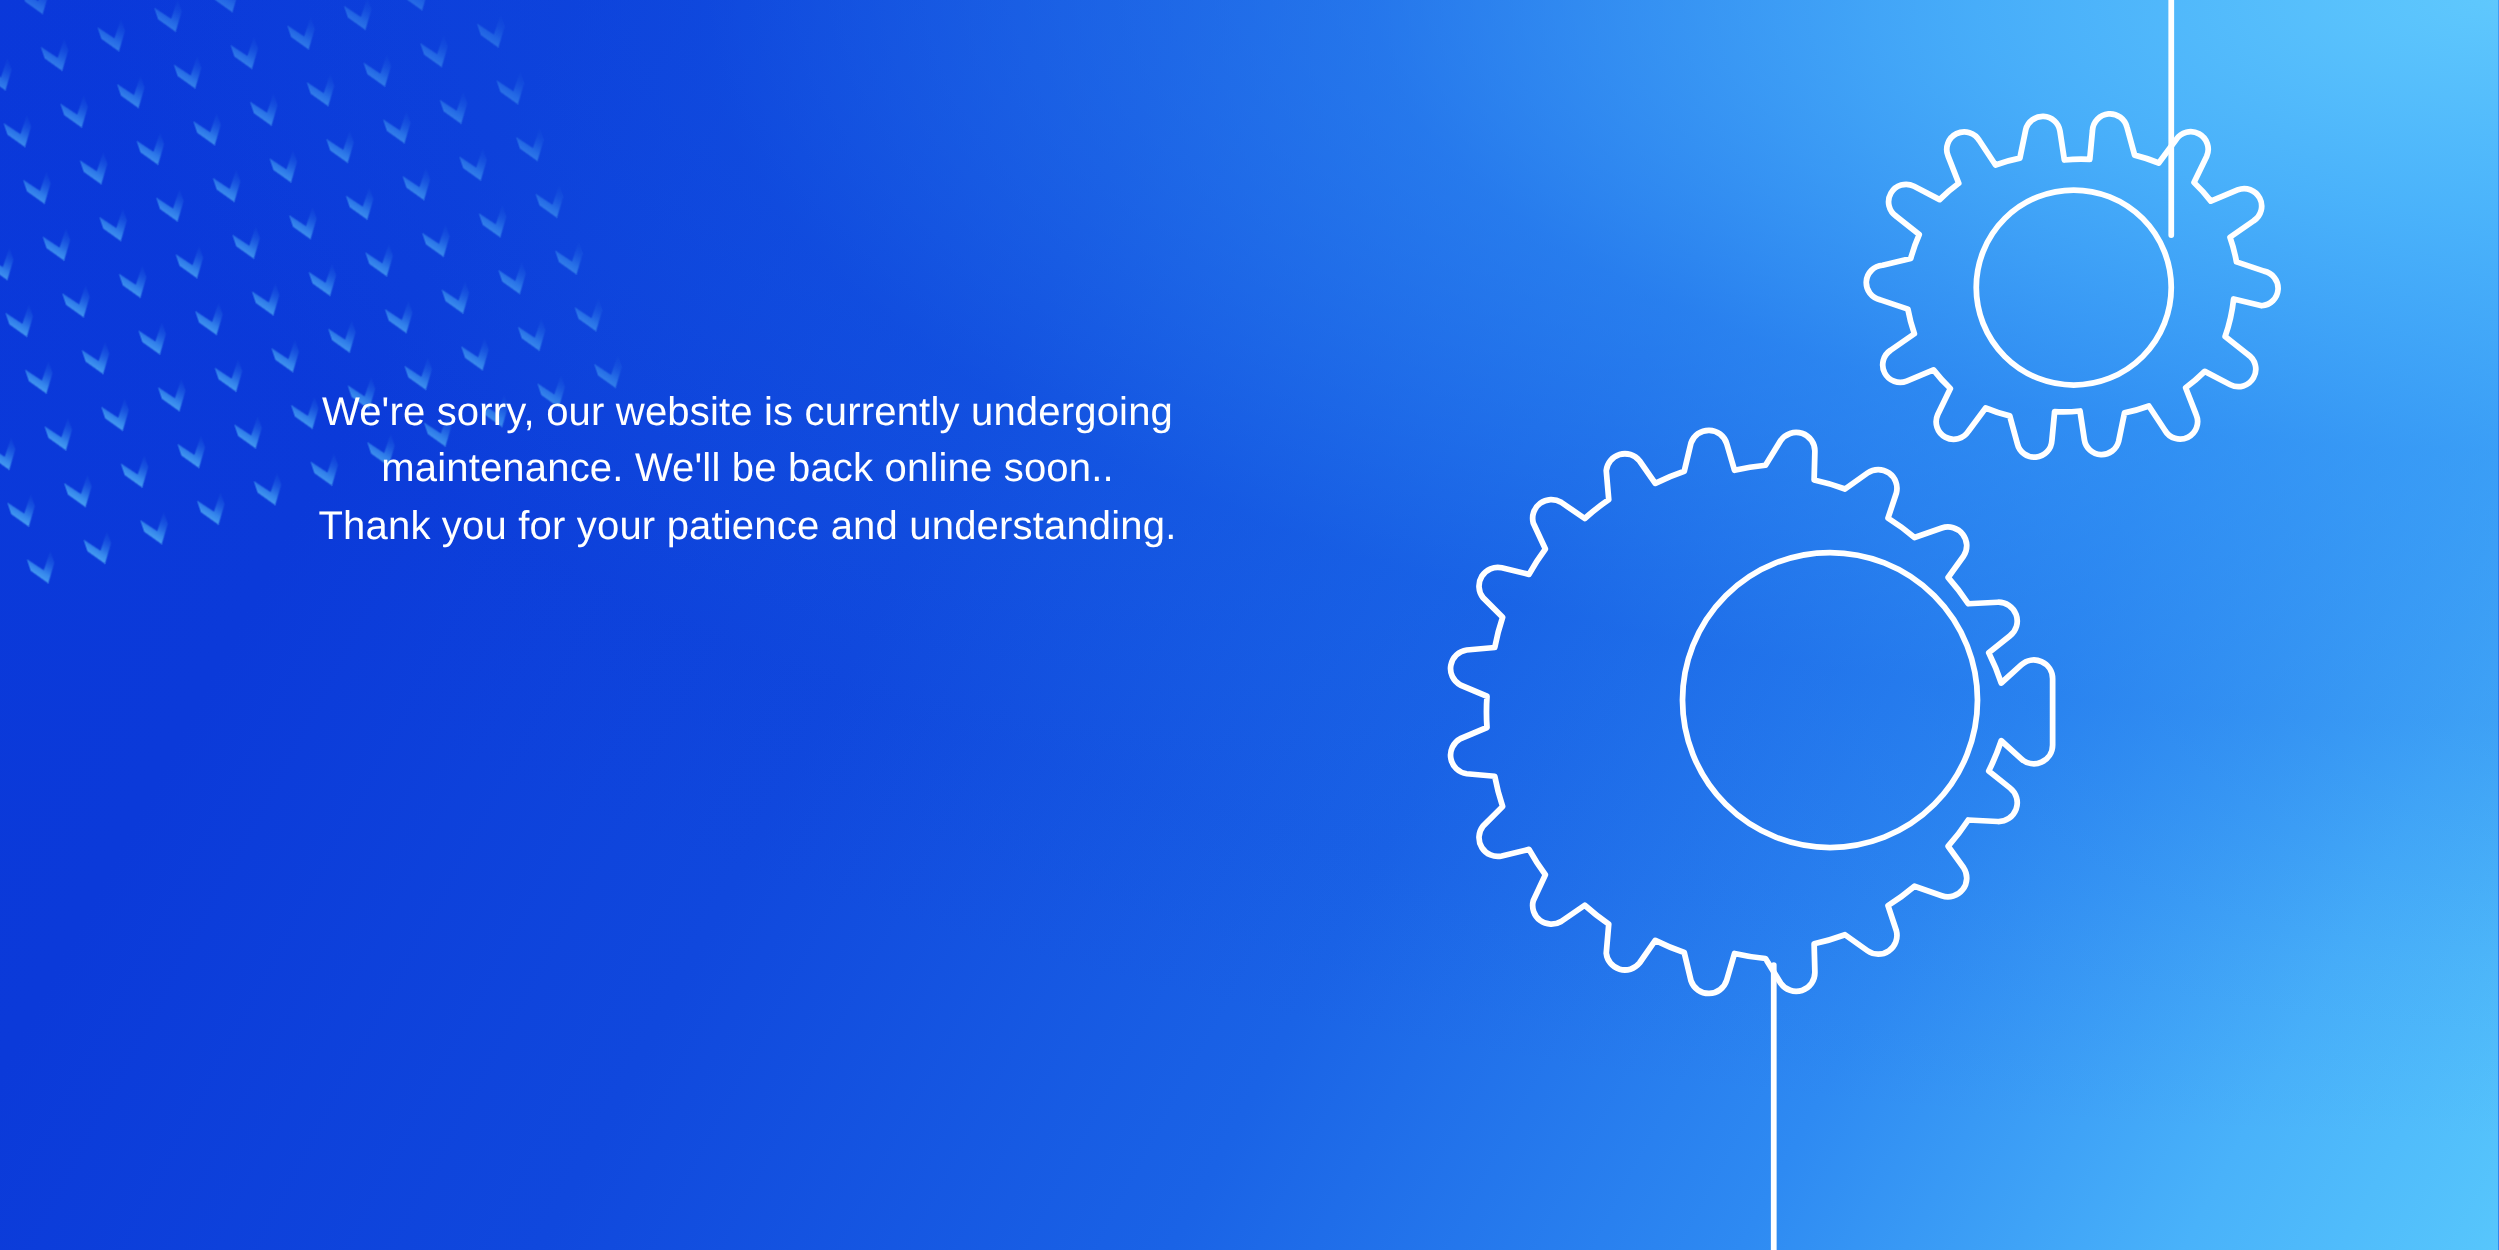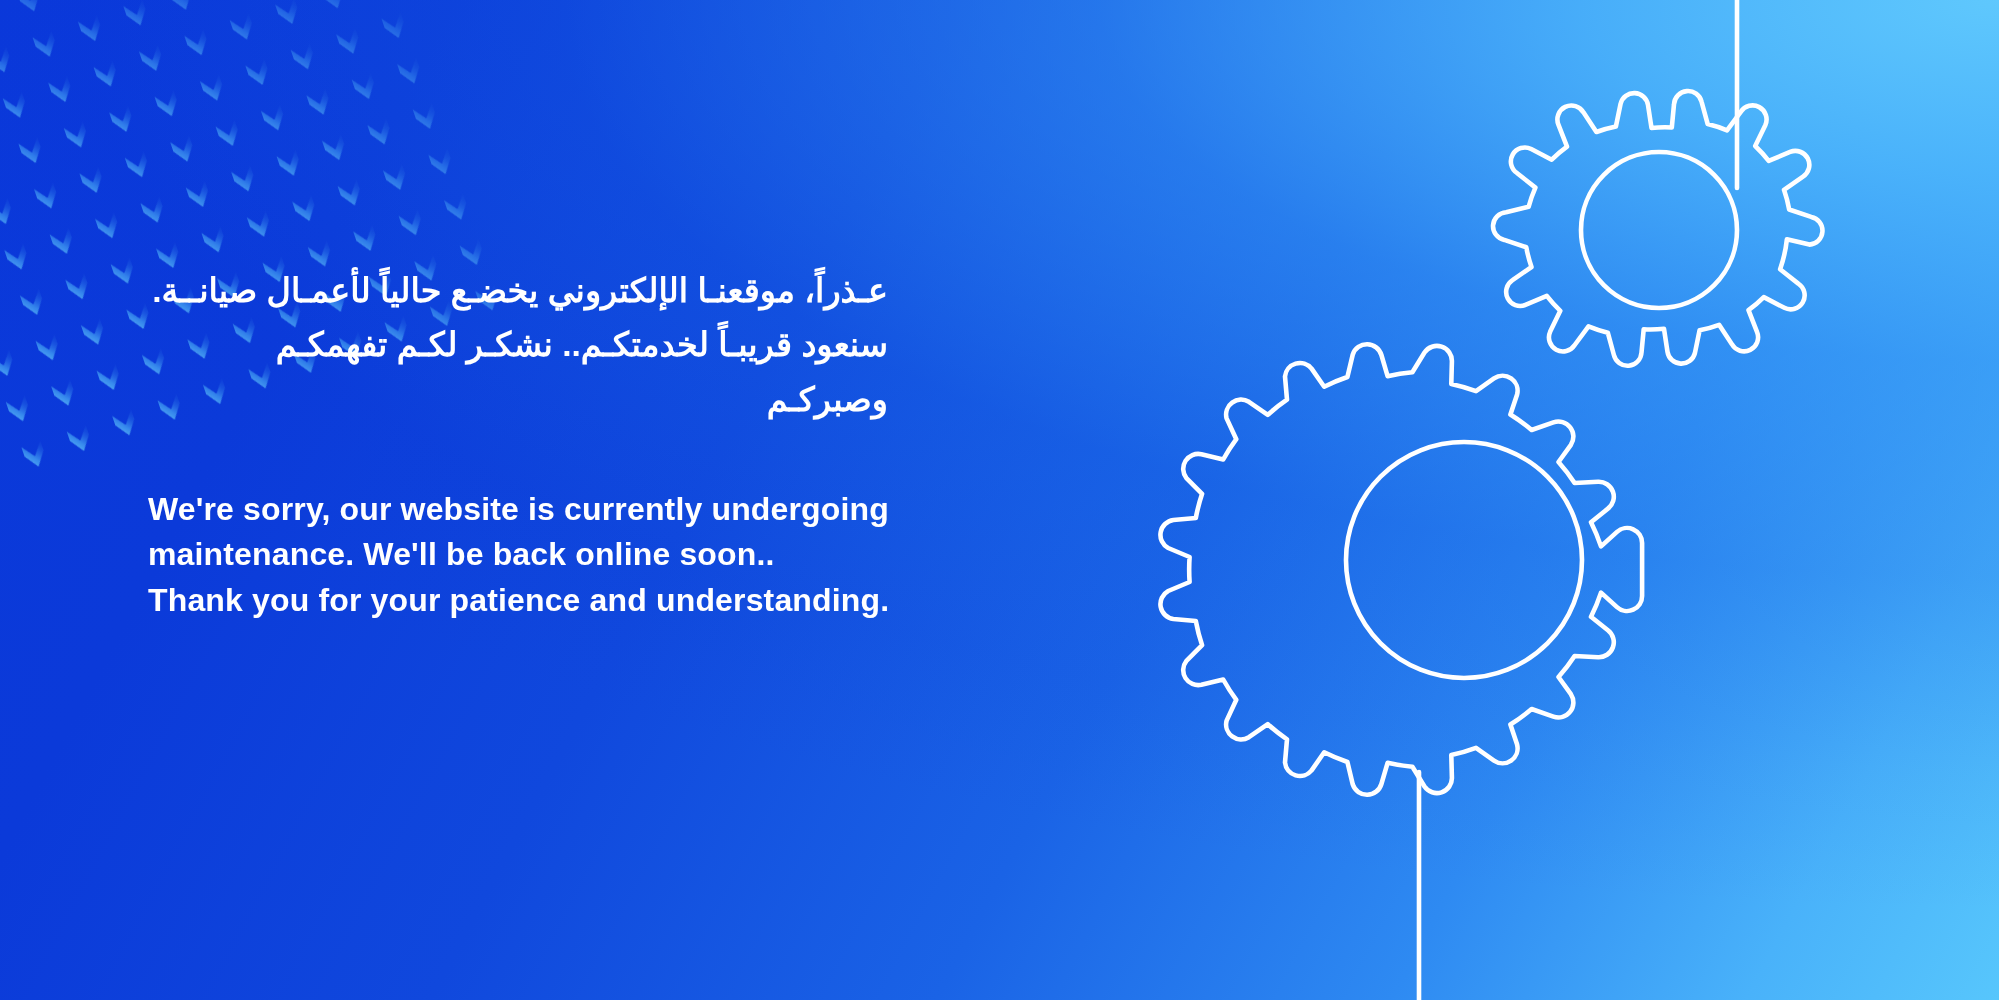--- a/index.html
+++ b/index.html
@@ -69,28 +69,28 @@
     width: 740px;
     color: #FFFFFF;
     font-size: 33.5px;
     line-height: 1.62;
     font-weight: 600;
     letter-spacing: 0.1px;
     white-space: pre-line;
   }
 
   .english-block {
-    margin-top: 60px;
+    margin-top: 43px;
     color: #FFFFFF;
     font-size: 32px;
     line-height: 1.42;
-    font-weight: 700;
+    font-weight: 400;
     letter-spacing: 0.15px;
     white-space: pre-line;
-    text-align: left;
+    text-align: center;
   }
 </style>
 </head>
 <body>
 
 <div id="page">
 
   <svg id="chevron-pattern" viewBox="0 0 700 620" xmlns="http://www.w3.org/2000/svg" aria-hidden="true">
     <defs>
       <symbol id="chev" viewBox="0 0 24 28">
@@ -202,20 +202,18 @@
           L 492.0 522.2 A 181 181 0 0 1 502.0 546.4 L 518.0 531.9
           A 15 15 0 0 1 543.1 543.0 Z"></path>
         <circle cx="365" cy="560" r="118"></circle>
       </g>
 
       <path d="M 320 772 L 320 1010"></path>
     </g>
   </svg>
 
   <div id="message-block">
-    <div class="arabic-block" lang="ar" dir="rtl">عـذراً، موقعنـا الإلكتروني يخضـع حالياً لأعمـال صيانــة.
-سنعود قريبـاً لخدمتكـم.. نشكـر لكـم تفهمكـم وصبركـم</div>
     <div class="english-block" lang="en" dir="ltr">We're sorry, our website is currently undergoing
 maintenance. We'll be back online soon..
 Thank you for your patience and understanding.</div>
   </div>
 
 </div>
 
 </body></html>

